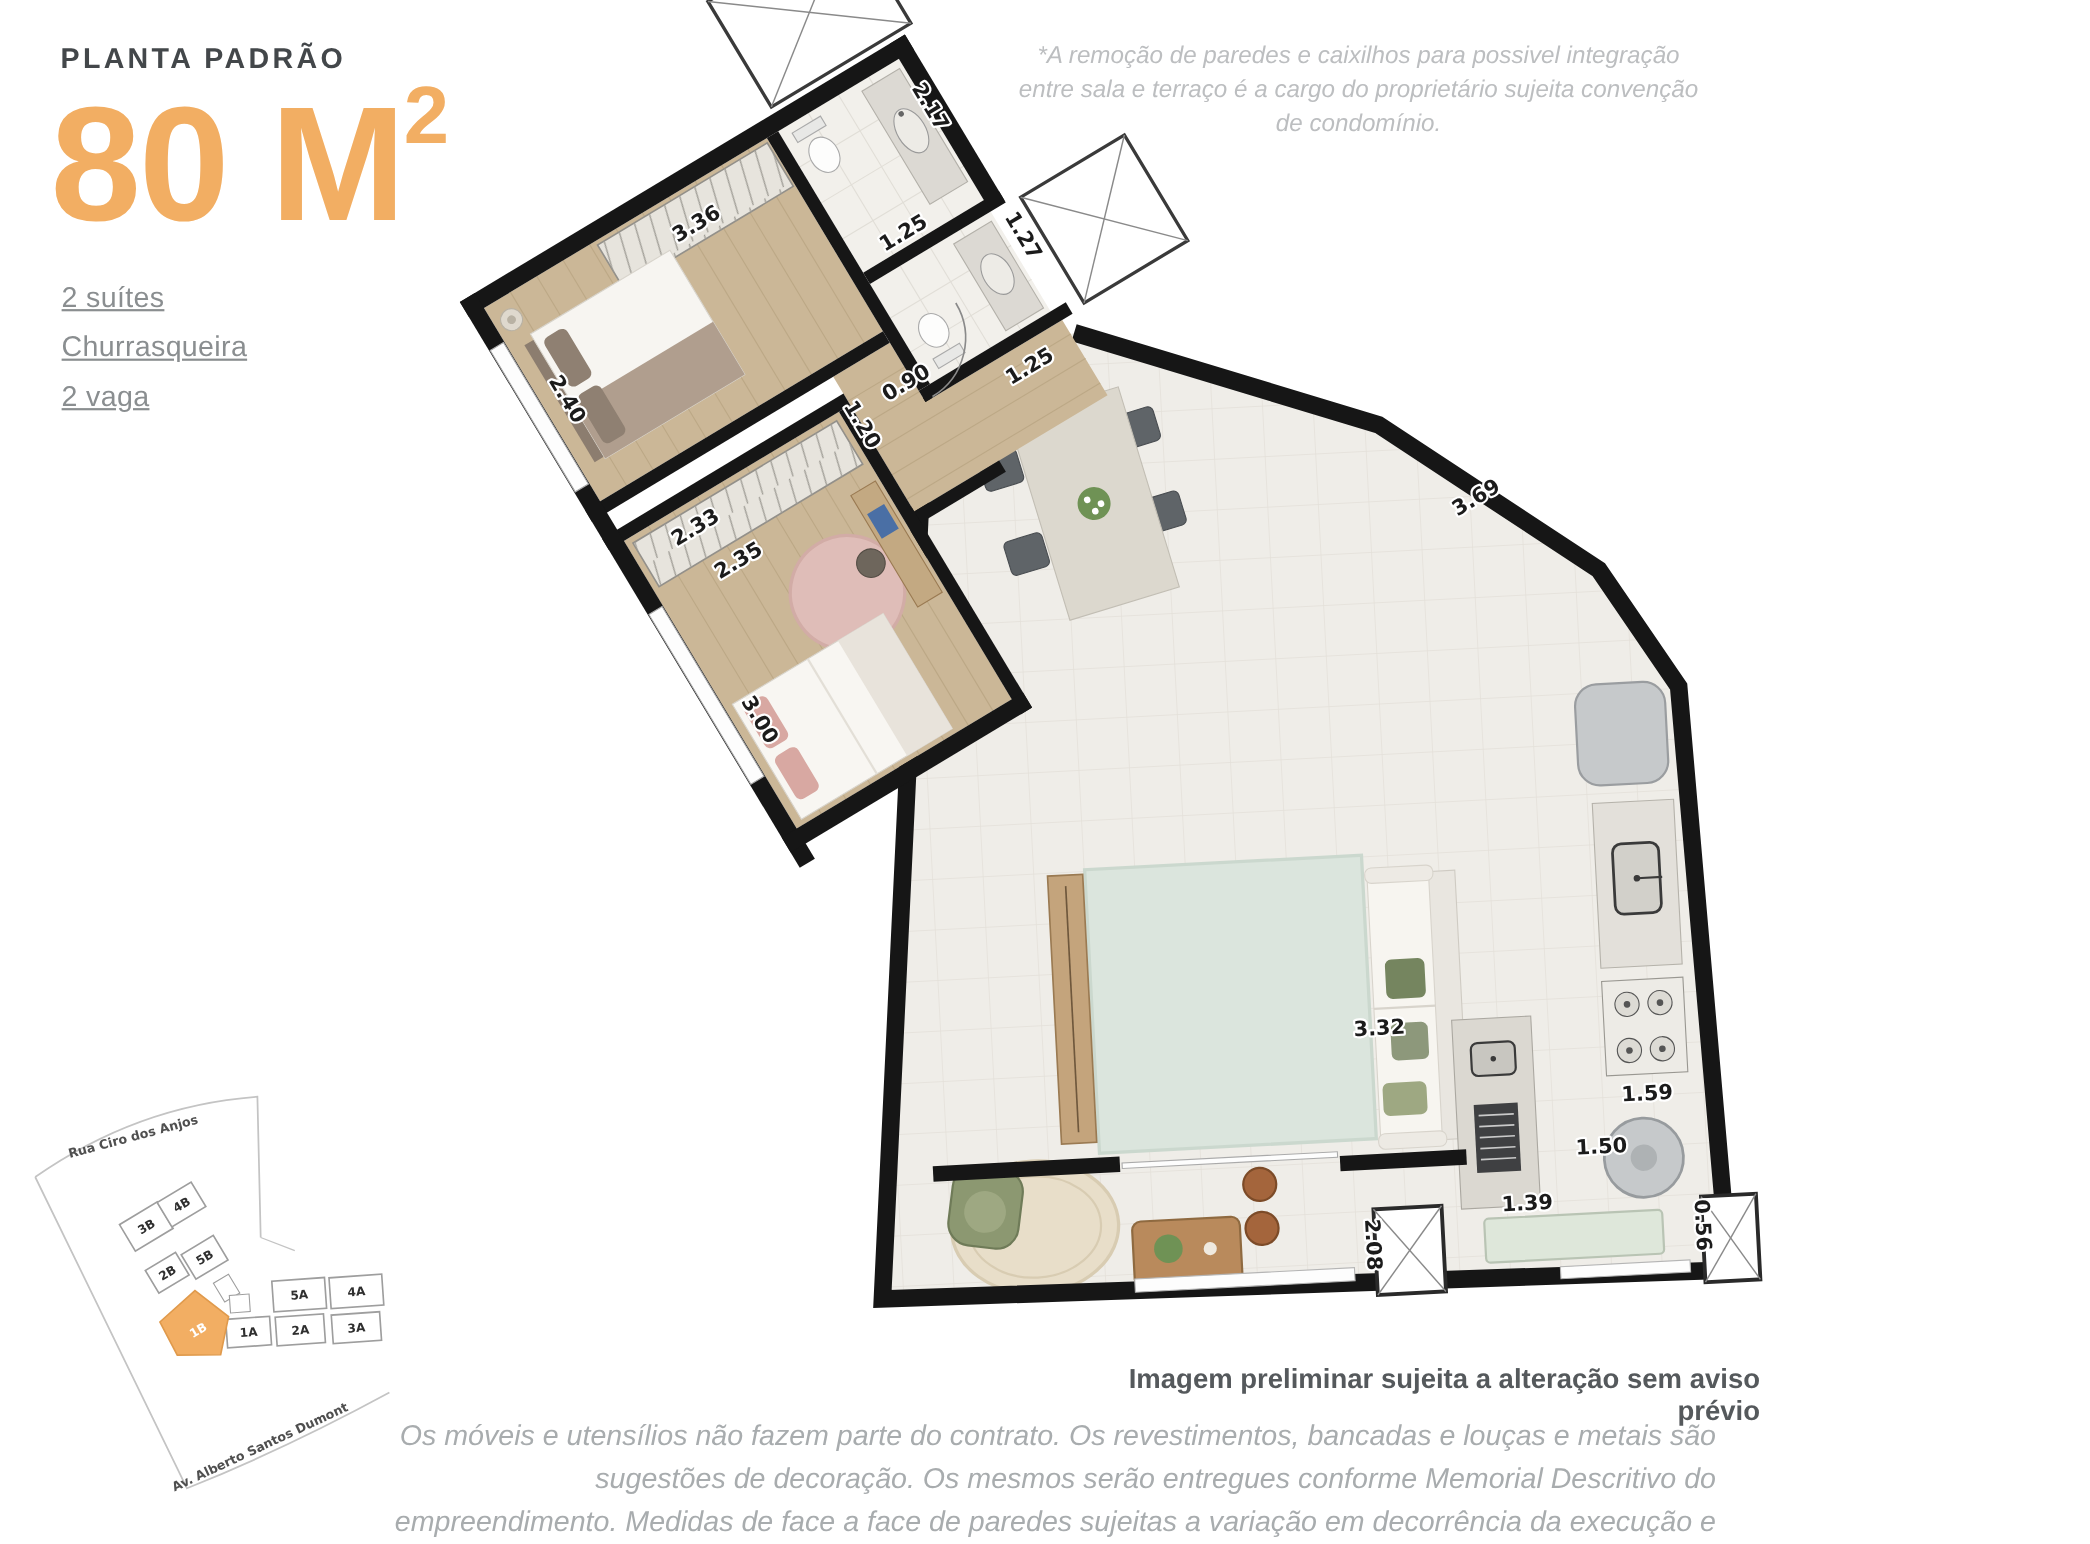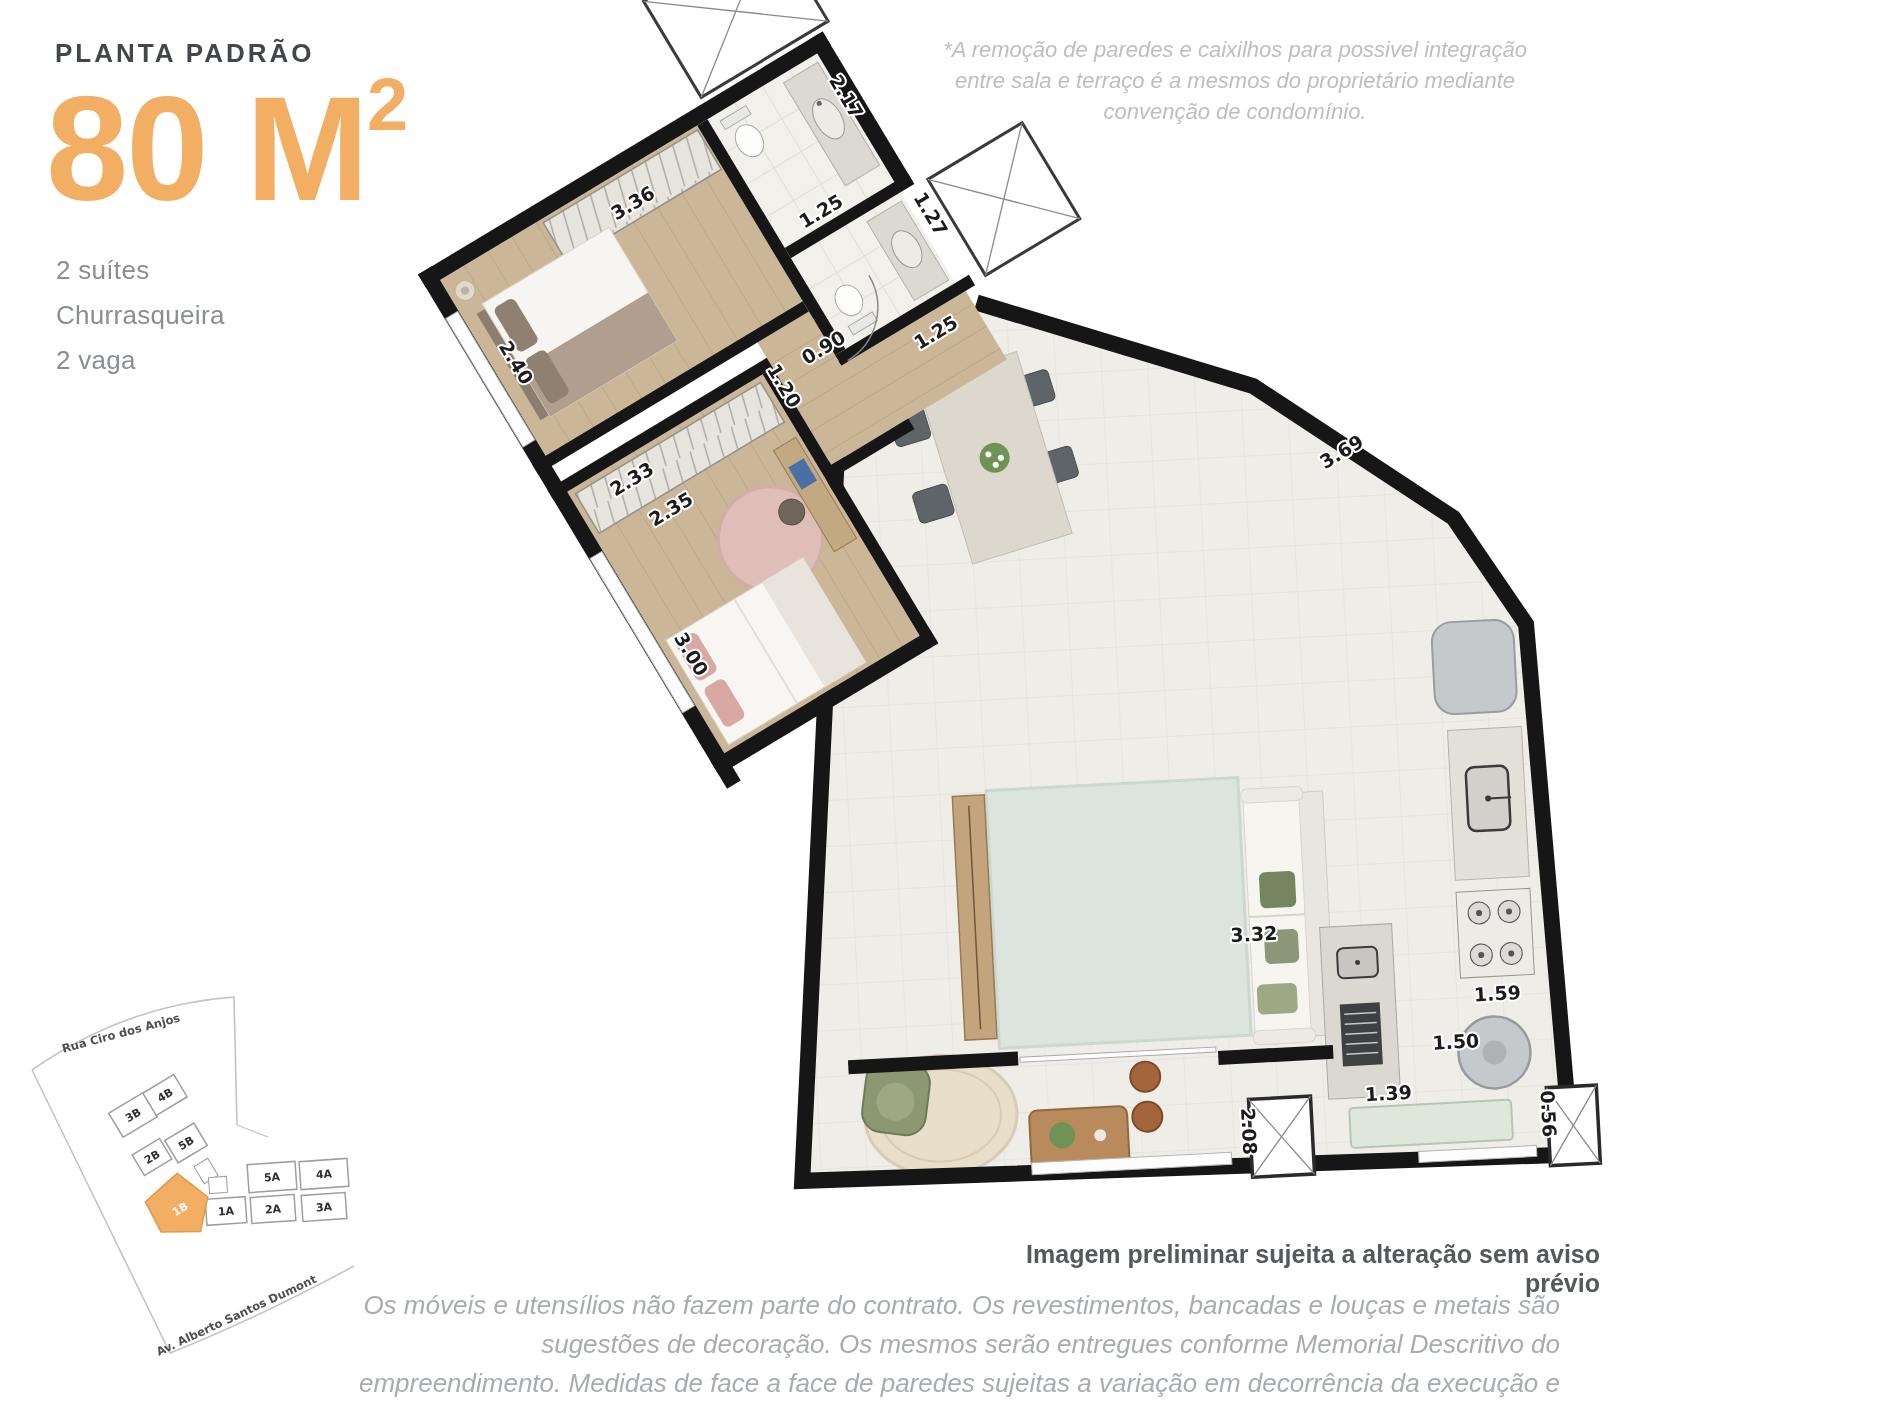--- a/index.html
+++ b/index.html
@@ -12,21 +12,21 @@
     font-size:26px;font-weight:700;letter-spacing:3px;color:#43474A;
   }
   .area{
     position:absolute;left:46px;top:66px;
     font-size:148px;font-weight:600;color:#F2AE63;line-height:1.05;
     letter-spacing:-2px;
   }
   .area .sup{font-size:74px;vertical-align:70px;letter-spacing:0;}
   .features{
     position:absolute;left:56px;top:248px;
-    font-size:26px;color:#8A8E90;line-height:45px;letter-spacing:0.3px;
+    font-size:26px;color:#8A8E90;line-height:45px;letter-spacing:0.3px;text-decoration:underline;
   }
   .disclaimer-top{
     position:absolute;left:925px;top:34px;width:620px;
     font-size:22px;font-style:italic;color:#BCBEC0;line-height:31px;
     text-align:center;
   }
   .note-bold{
     position:absolute;left:1000px;top:1240px;width:600px;
     text-align:right;font-size:25px;font-weight:700;color:#55595C;
   }
@@ -53,21 +53,21 @@
 <div class="area">
   <span>80 M</span><span class="sup">2</span>
 </div>
 
 <div class="features">
   <div>2 suítes</div>
   <div>Churrasqueira</div>
   <div>2 vaga</div>
 </div>
 
-<div class="disclaimer-top">*A remoção de paredes e caixilhos para possivel integração entre sala e terraço é a mesmos do proprietário mediante convenção de condomínio.</div>
+<div class="disclaimer-top">*A remoção de paredes e caixilhos para possivel integração entre sala e terraço é a cargo do proprietário sujeita convenção de condomínio.</div>
 
 <div class="note-bold">Imagem preliminar sujeita a alteração sem aviso prévio</div>
 
 <div class="disclaimer-bottom">Os móveis e utensílios não fazem parte do contrato. Os revestimentos, bancadas e louças e metais são sugestões de decoração. Os mesmos serão entregues conforme Memorial Descritivo do empreendimento. Medidas de face a face de paredes sujeitas a variação em decorrência da execução e dos acabamentos a serem utilizados.</div>
 
 <svg id="plan-svg" width="1900" height="1404" viewBox="0 0 1900 1404">
   <defs>
     <pattern id="tileGrid" width="46" height="46" patternUnits="userSpaceOnUse">
       <path d="M46 0 V46 H0" fill="none" stroke="#E3E0D9" stroke-width="1.3"></path>
     </pattern>

